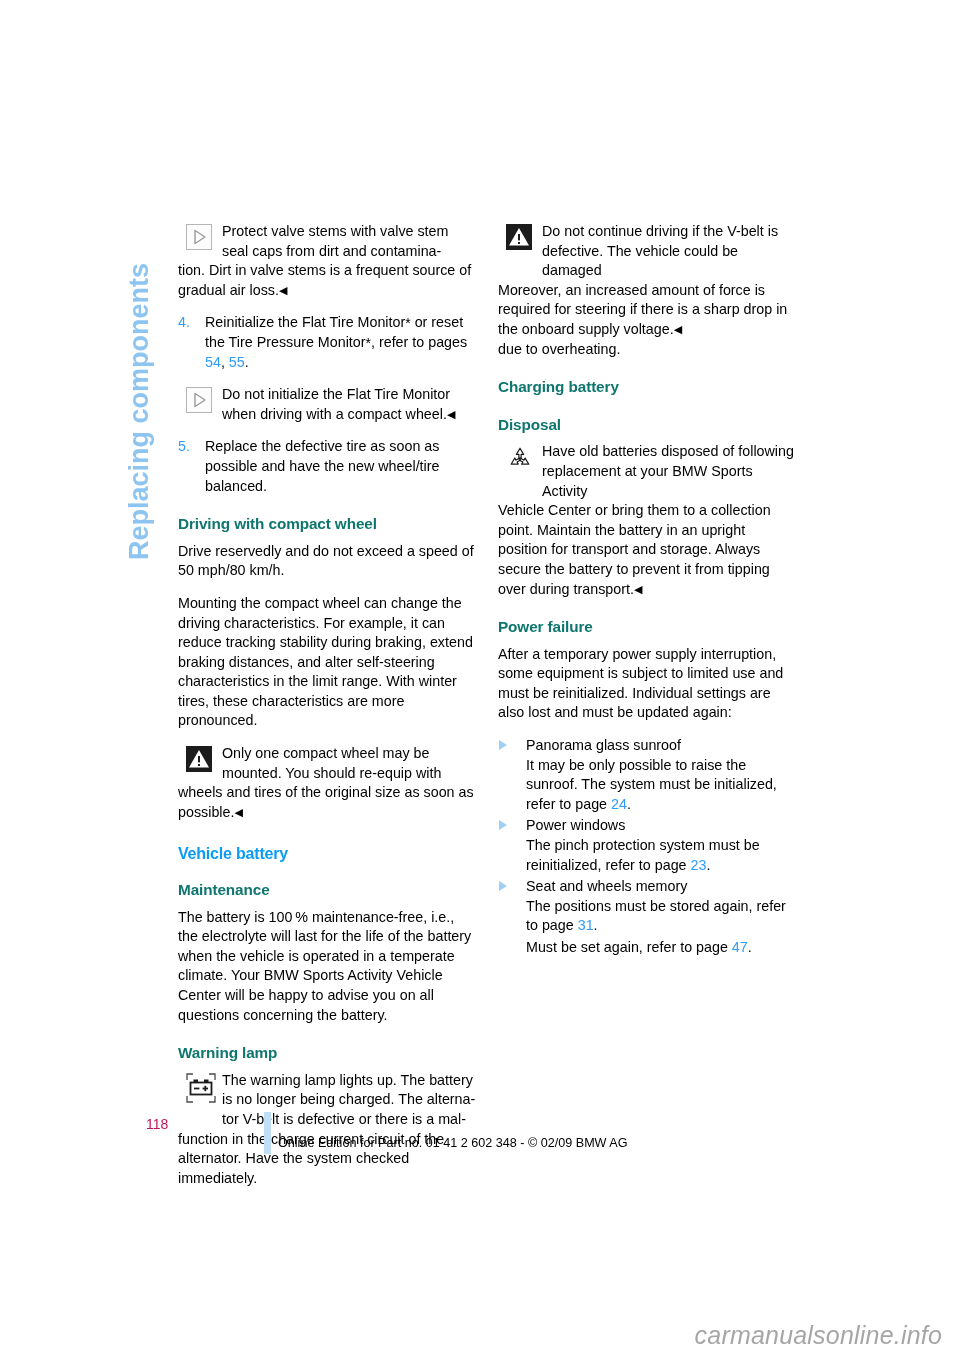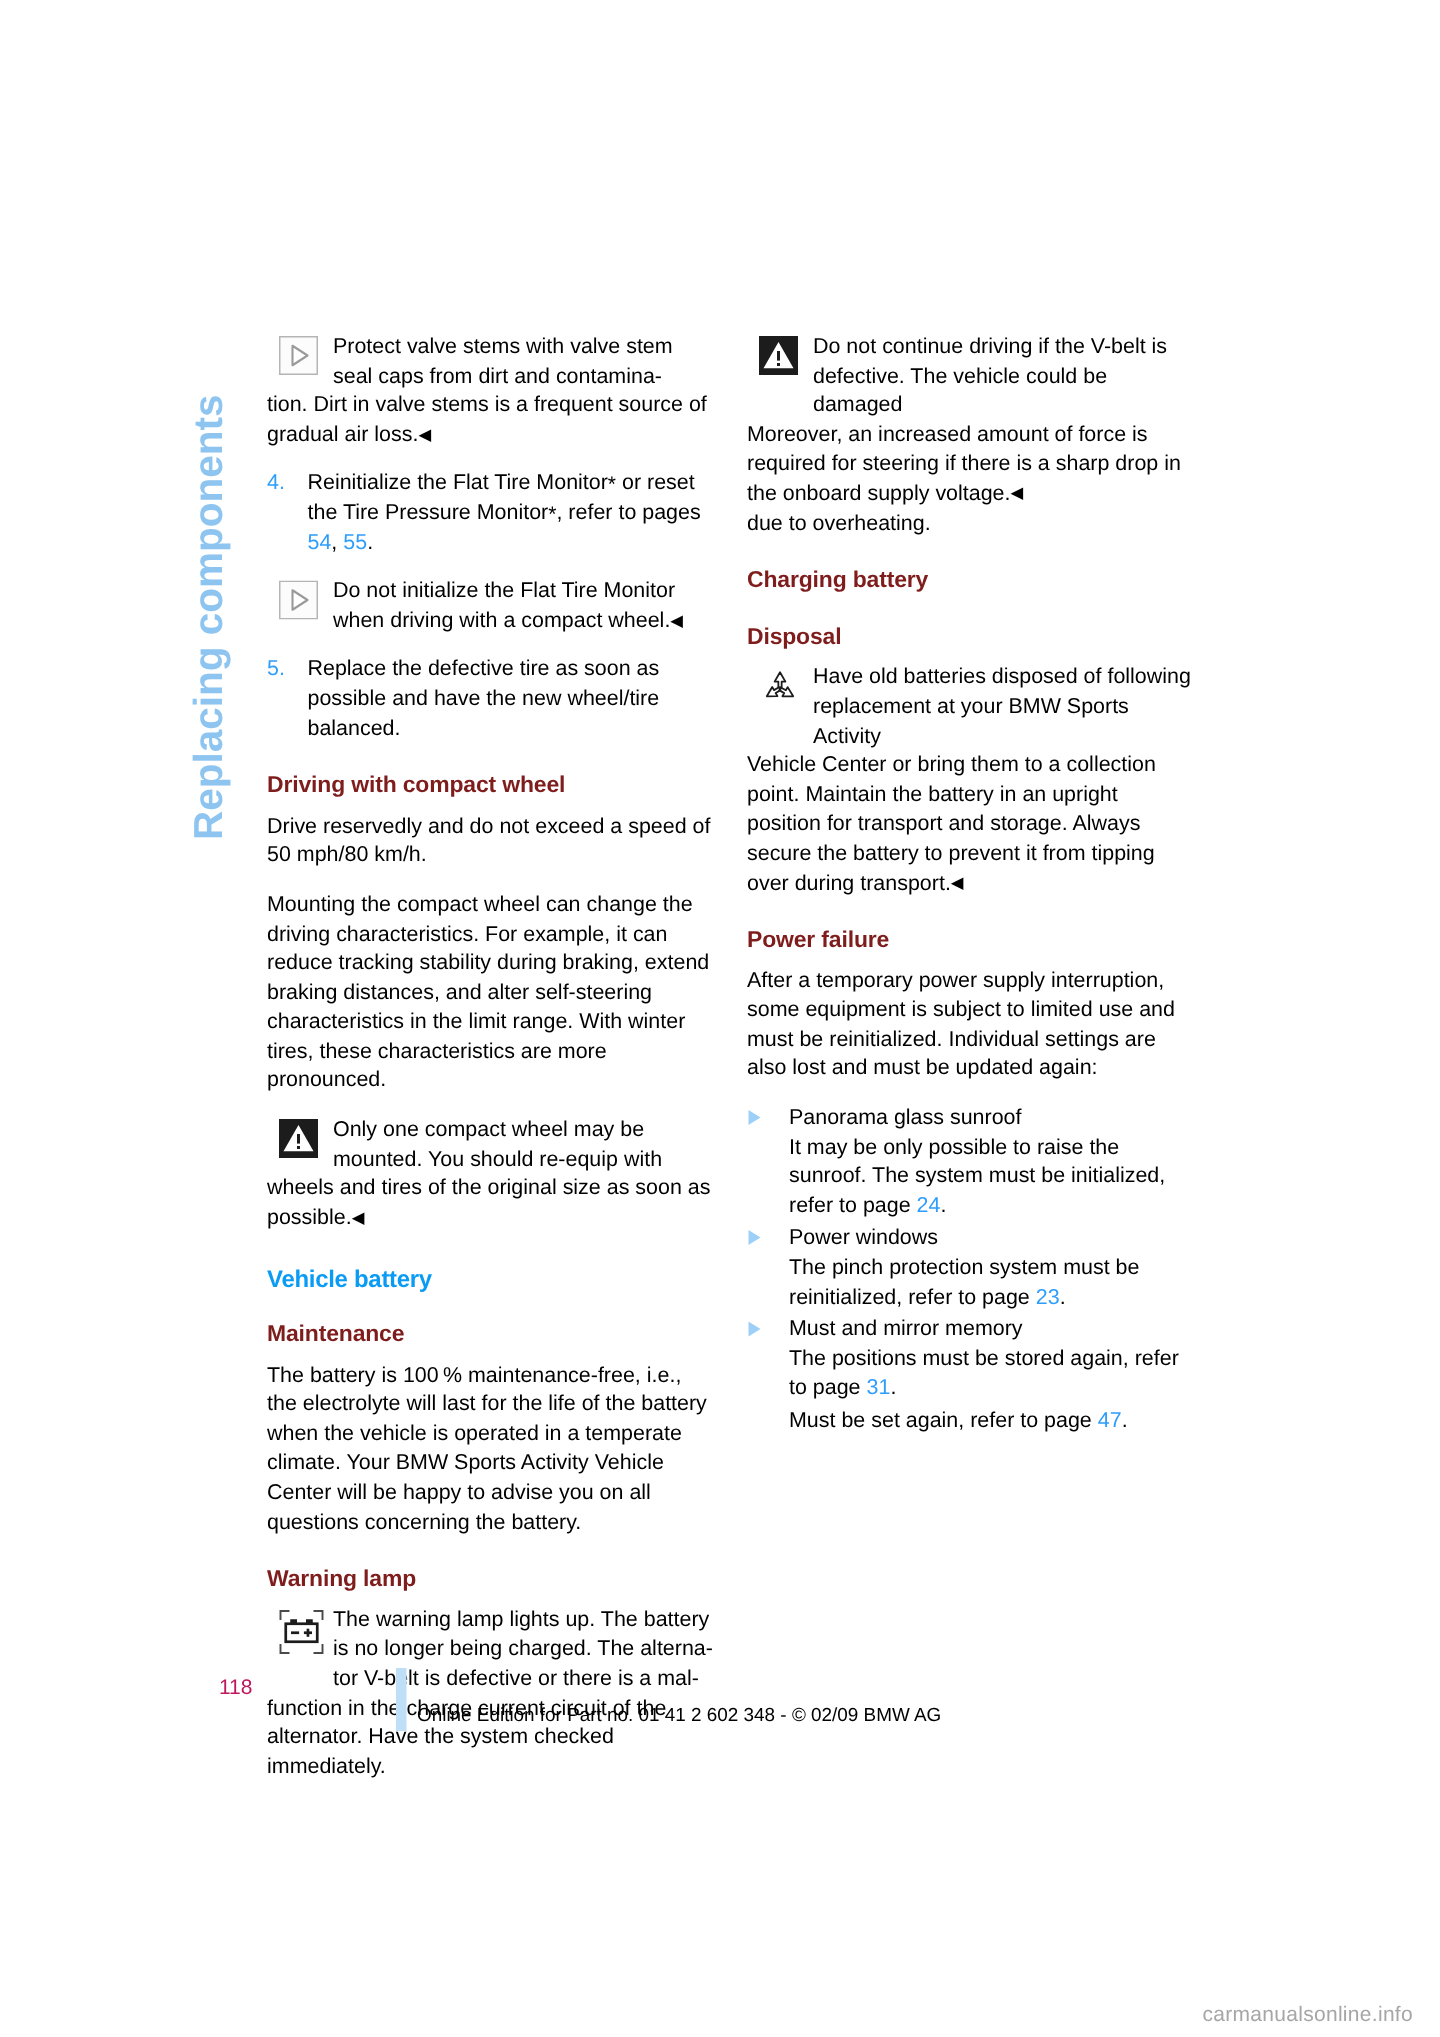--- a/index.html
+++ b/index.html
@@ -58,21 +58,21 @@
   h2.section {
     font-size: 16px;
     font-weight: bold;
     color: #0a9bf5;
     margin: 22px 0 12px 0;
     letter-spacing: -0.2px;
   }
   h3.sub {
     font-size: 15.3px;
     font-weight: bold;
-    color: #7f1d1d;
+    color: #0f766e;
     margin: 18px 0 8px 0;
     letter-spacing: -0.1px;
   }
   h3.sub.first { margin-top: 16px; }
 
   .link { color: #2e9dfb; }
 
   
   .step {
     position: relative;
@@ -159,23 +159,24 @@
     font-size: 12.6px;
     color: #000;
     white-space: nowrap;
   }
 
   
   .watermark {
     position: absolute;
     right: 18px;
     bottom: 8px;
-    font-size: 14px;
+    font-size: 25px;
     color: #a6a6a6;
     letter-spacing: 0.2px;
+    font-style: italic;
   }
 
   sup.ast {
     font-size: 14px;
     line-height: 0;
     vertical-align: baseline;
     position: relative;
     top: 1px;
   }
 </style>
@@ -343,21 +344,21 @@
       <div class="bdesc"><span>It may be only possible to raise the sunroof. The system must be initialized, refer to page </span><span class="link">24</span><span>.</span></div>
 
       <div class="bitem">
         <span class="btri"></span>
         <span>Power windows</span>
       </div>
       <div class="bdesc"><span>The pinch protection system must be reinitialized, refer to page </span><span class="link">23</span><span>.</span></div>
 
       <div class="bitem">
         <span class="btri"></span>
-        <span>Must and mirror memory</span>
+        <span>Seat and wheels memory</span>
       </div>
       <div class="bdesc"><span>The positions must be stored again, refer to page </span><span class="link">31</span><span>.</span></div>
 
       <div class="bdesc"><span>Must be set again, refer to page </span><span class="link">47</span><span>.</span></div>
 
     </div>
 
   </div>
 
   <div class="footer">

